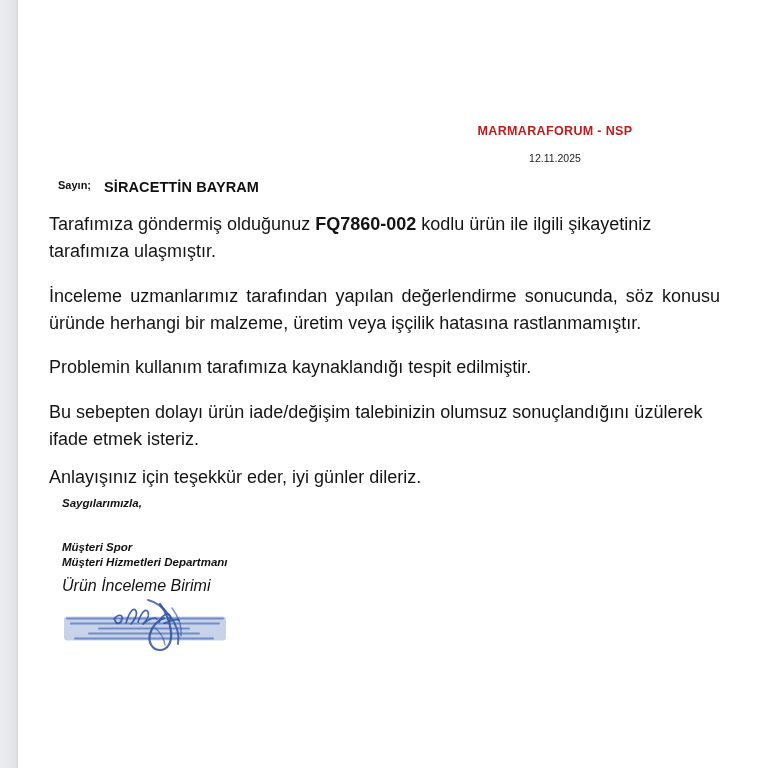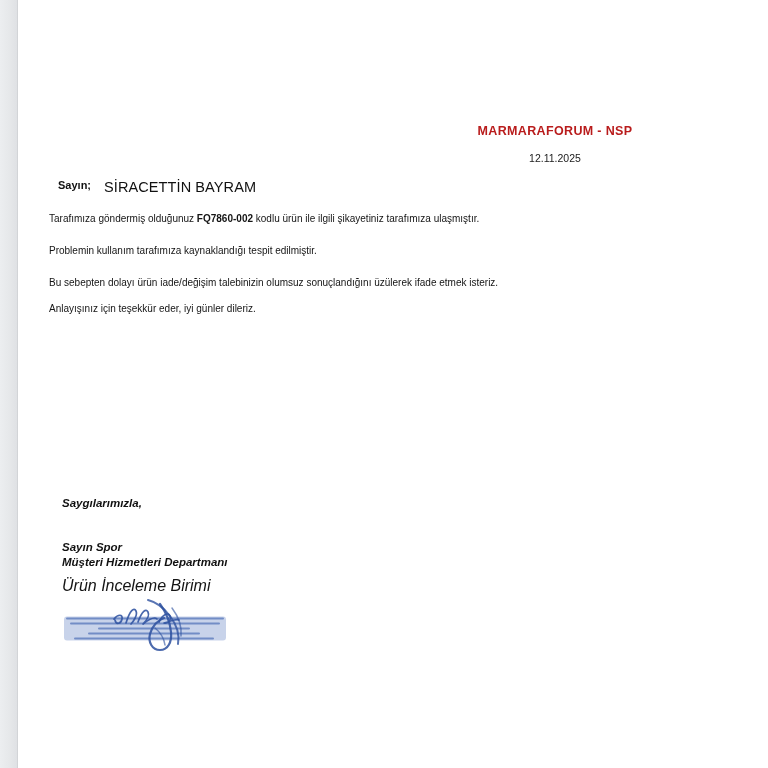--- a/index.html
+++ b/index.html
@@ -84,35 +84,35 @@
   }
 
   .recipient-label {
     font-size: 11px;
     font-weight: bold;
     color: #111;
   }
 
   .recipient-name {
     font-size: 14.5px;
-    font-weight: normal;
+    font-weight: bold;
     letter-spacing: 0.1px;
     color: #111;
   }
 
   
   .body-copy {
     position: absolute;
     top: 211px;
     left: 31px;
     right: 48px;
   }
 
   .para {
-    font-size: 10px;
+    font-size: 18px;
     line-height: 1.52;
     color: #141414;
     margin-bottom: 17px;
   }
 
   .para.justified {
     text-align: justify;
     text-justify: inter-word;
   }
 
@@ -192,32 +192,33 @@
         <span class="recipient-label">Sayın;</span>
         <span class="recipient-name">SİRACETTİN BAYRAM</span>
       </div>
 
       <div class="body-copy">
 
         <p class="para">
           <span>Tarafımıza göndermiş olduğunuz </span><span class="bold">FQ7860-002</span><span> kodlu ürün ile ilgili şikayetiniz tarafımıza ulaşmıştır.</span>
         </p>
 
+        <p class="para justified">İnceleme uzmanlarımız tarafından yapılan değerlendirme sonucunda, söz konusu üründe herhangi bir malzeme, üretim veya işçilik hatasına rastlanmamıştır.</p>
 
         <p class="para">Problemin kullanım tarafımıza kaynaklandığı tespit edilmiştir.</p>
 
         <p class="para para-gap-wide">Bu sebepten dolayı ürün iade/değişim talebinizin olumsuz sonuçlandığını üzülerek ifade etmek isteriz.</p>
 
         <p class="para last-of-block">Anlayışınız için teşekkür eder, iyi günler dileriz.</p>
       </div>
 
       <div class="signoff">
         <div class="signoff-regards">Saygılarımızla,</div>
         <div class="signoff-org">
-          <div>Sayın Spor</div>
+          <div>Müşteri Spor</div>
           <div>Müşteri Hizmetleri Departmanı</div>
         </div>
         <div class="signoff-unit">Ürün İnceleme Birimi</div>
       </div>
 
       <div class="stamp-area">
         <svg viewBox="0 0 170 56" xmlns="http://www.w3.org/2000/svg">
           <g opacity="0.62" fill="#3b5fae">
             <rect x="6" y="19.5" width="158" height="2.1" rx="1"></rect>
             <rect x="10" y="24.5" width="150" height="2.0" rx="1"></rect>

